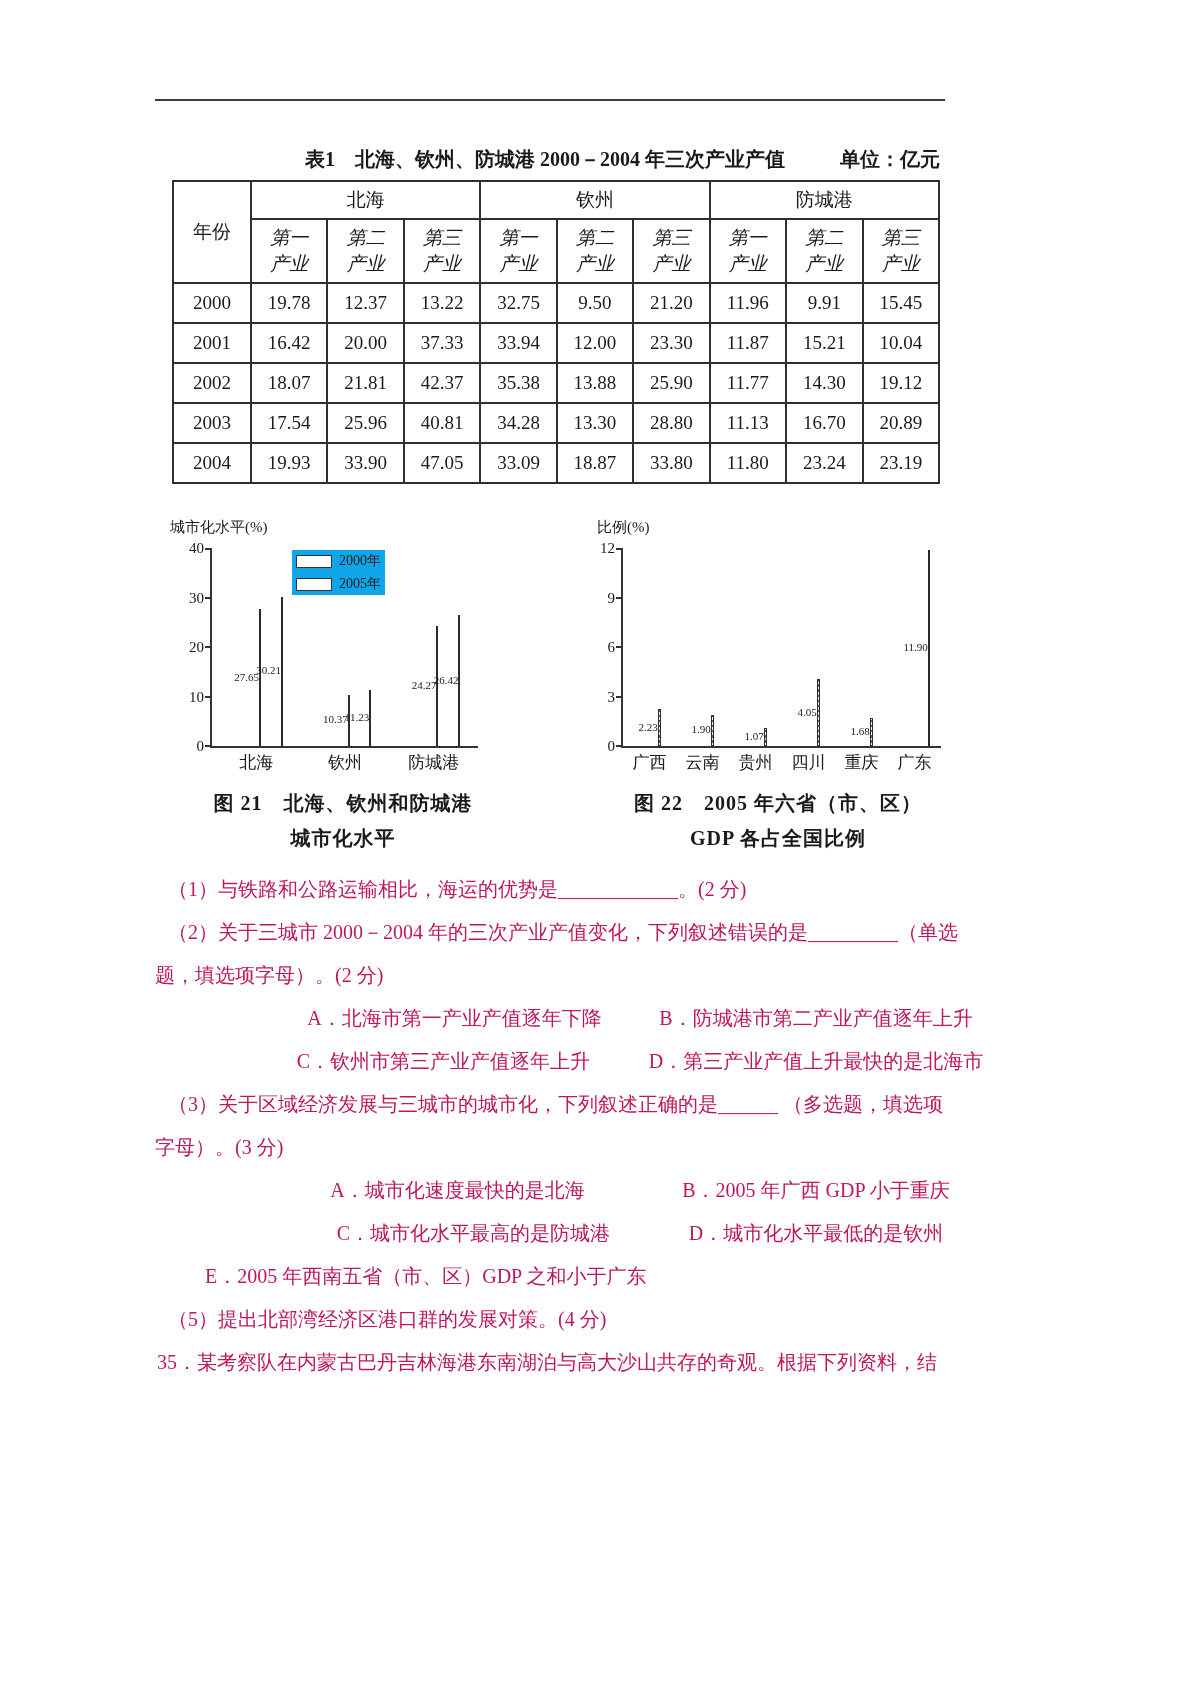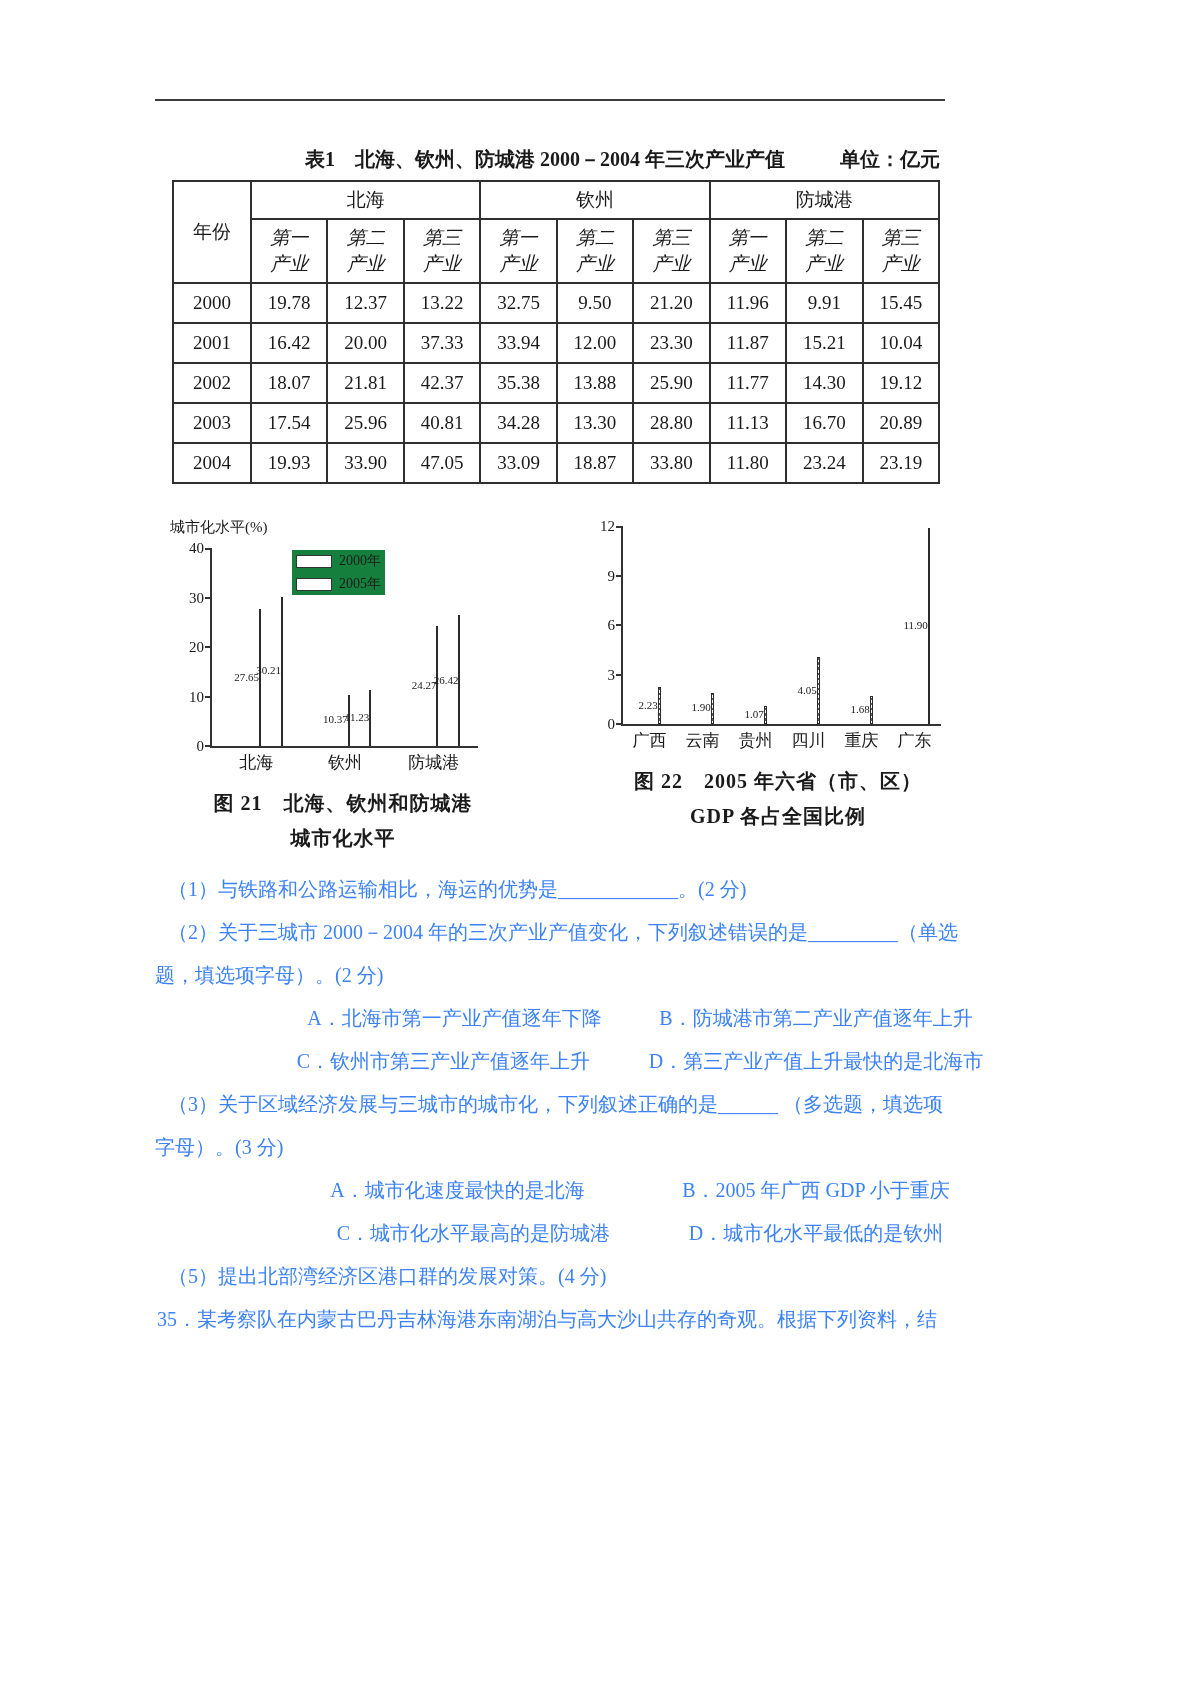--- a/index.html
+++ b/index.html
@@ -47,28 +47,28 @@
   .ytick-label { position:absolute; left:-36px; width:28px; text-align:right; font-size:15px; line-height:18px; }
   .ytick-mark  { position:absolute; left:-7px; width:7px; height:2px; background:#333; }
 
   .bar-group { position:relative; display:flex; align-items:flex-end; }
   .bar-col { display:flex; flex-direction:row; align-items:center; width:22px; }
   .bar-value { font-size:11px; line-height:13px; margin-bottom:1px; white-space:nowrap; }
   .bar { width:20px; border:1px solid #2b2b2b; background:#fff; }
   .hatched { background:repeating-linear-gradient(45deg,#ffffff 0px,#ffffff 2px,#5a5a5a 2px,#5a5a5a 3.6px); }
   .xtick-label { position:absolute; bottom:-28px; left:50%; transform:translateX(-50%); font-size:17px; white-space:nowrap; }
 
-  .legend { position:absolute; left:80px; top:2px; display:flex; flex-direction:column; gap:5px; background:#15803d; padding:2px 4px; }
+  .legend { position:absolute; left:80px; top:2px; display:flex; flex-direction:column; gap:5px; background:#0ea5e9; padding:2px 4px; }
   .legend-row { display:flex; align-items:center; gap:7px; font-size:14px; white-space:nowrap; }
   .legend-swatch { width:36px; height:13px; border:1px solid #333; background:#fff; flex:0 0 auto; }
 
   .caption { margin-top:38px; text-align:center; font-weight:700; font-size:20px; line-height:1.75; letter-spacing:1px; }
 
   
-  .questions { position:absolute; left:155px; top:868px; width:920px; font-size:20px; color:#3b82f6; }
+  .questions { position:absolute; left:155px; top:868px; width:920px; font-size:20px; color:#be185d; }
   .qline { height:43px; line-height:43px; white-space:nowrap; }
   .qline.para { padding-left:13px; }
   .qline.cont { padding-left:0; }
   .qline.options { padding-left:50px; display:flex;justify-content:center; }
   .qline.options .opt-left { display:inline-block; width:352px; }
   .qline.option-single { padding-left:50px; }
   .qline.q35 { padding-left:2px; }
 </style>
 </head>
 <body>
@@ -244,20 +244,21 @@
           <div class="xtick-label">防城港</div>
         </div>
       </div>
     <div class="caption">
       <div>图 21　北海、钦州和防城港</div>
       <div>城市化水平</div>
     </div>
   </div>
 
   <div class="chart chart-right">
+    <div class="ylabel">比例(%)</div>
     <div class="plot">
         <div class="ytick-label" style="top: -9px;">12</div>
         <div class="ytick-mark" style="top: 0px;"></div>
         <div class="ytick-label" style="top: 40.5px;">9</div>
         <div class="ytick-mark" style="top: 48.5px;"></div>
         <div class="ytick-label" style="top: 90px;">6</div>
         <div class="ytick-mark" style="top: 98px;"></div>
         <div class="ytick-label" style="top: 139.5px;">3</div>
         <div class="ytick-mark" style="top: 147.5px;"></div>
         <div class="ytick-label" style="top: 189px;">0</div>
@@ -326,17 +327,18 @@
       <div class="qline para">（3）关于区域经济发展与三城市的城市化，下列叙述正确的是______ （多选题，填选项</div>
       <div class="qline cont">字母）。(3 分)</div>
       <div class="qline options">
         <span class="opt-left">A．城市化速度最快的是北海</span>
         <span>B．2005 年广西 GDP 小于重庆</span>
       </div>
       <div class="qline options">
         <span class="opt-left">C．城市化水平最高的是防城港</span>
         <span>D．城市化水平最低的是钦州</span>
       </div>
+      <div class="qline option-single">E．2005 年西南五省（市、区）GDP 之和小于广东</div>
       <div class="qline para">（5）提出北部湾经济区港口群的发展对策。(4 分)</div>
       <div class="qline q35">35．某考察队在内蒙古巴丹吉林海港东南湖泊与高大沙山共存的奇观。根据下列资料，结</div>
     </div>
 
 </div>
 
 </body></html>

